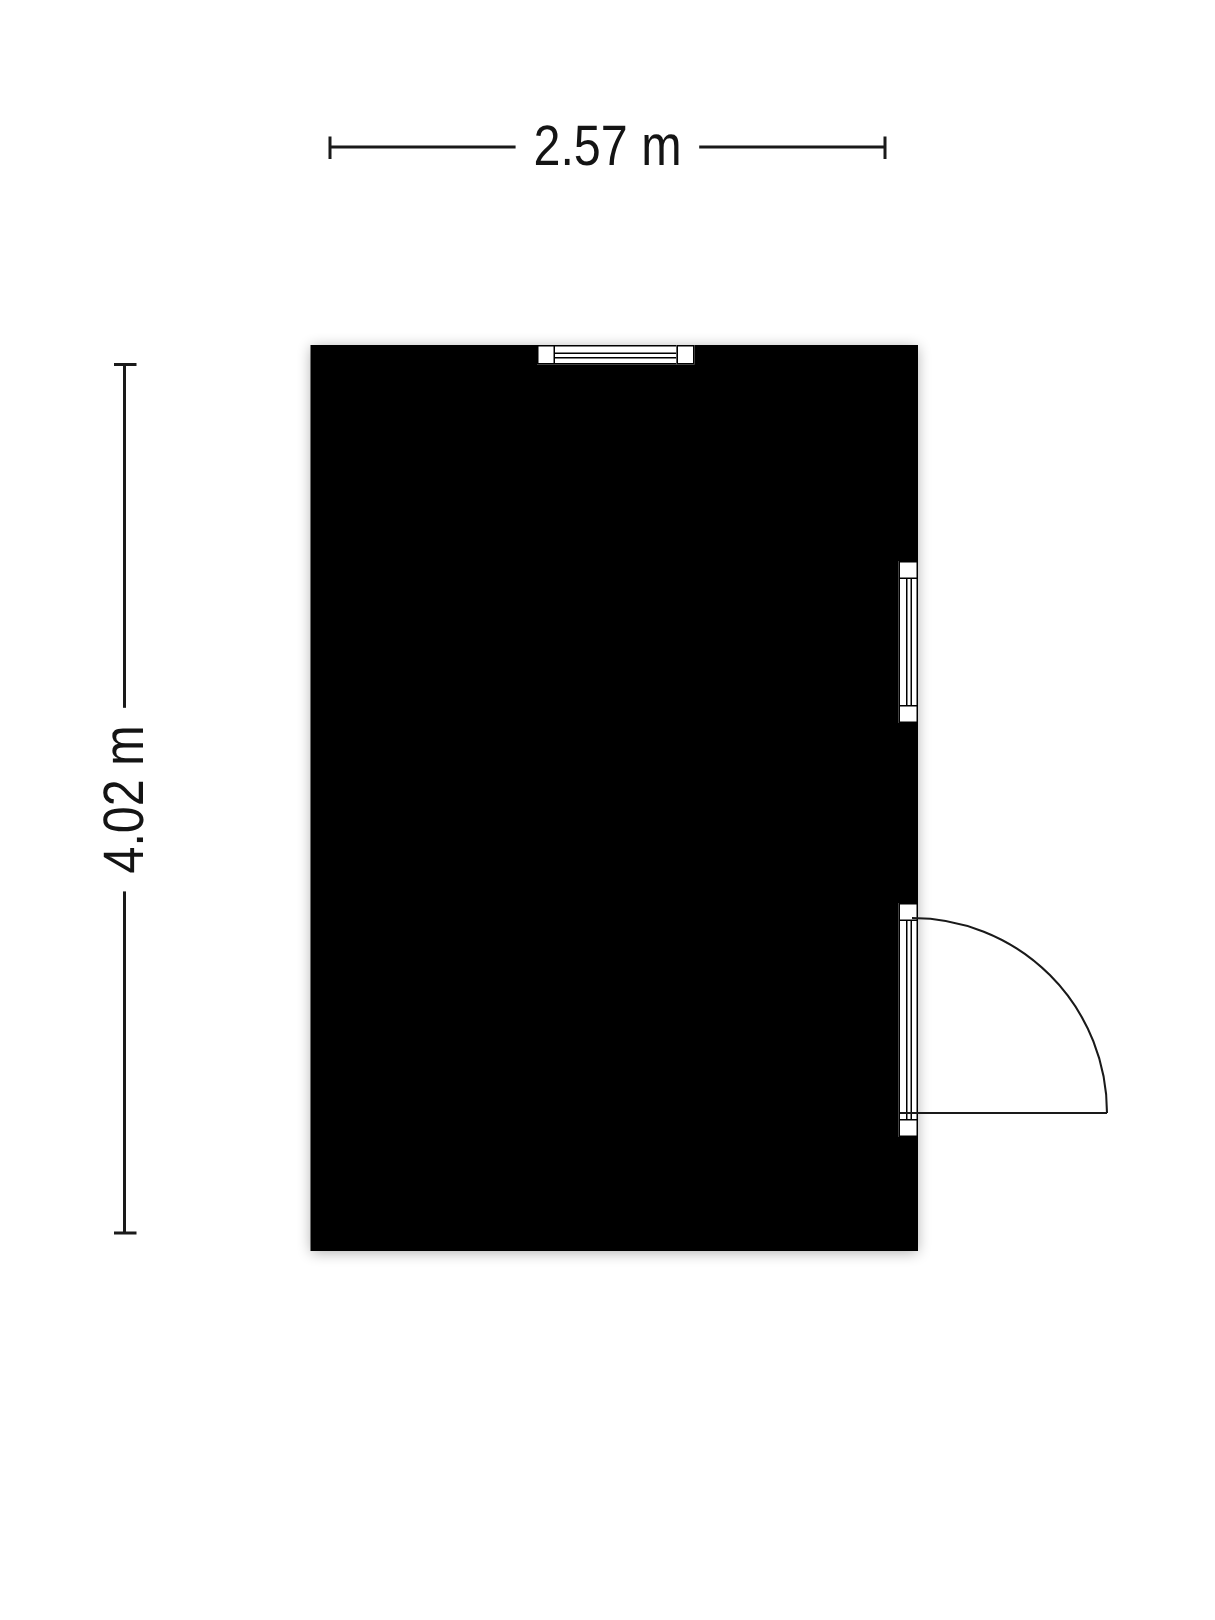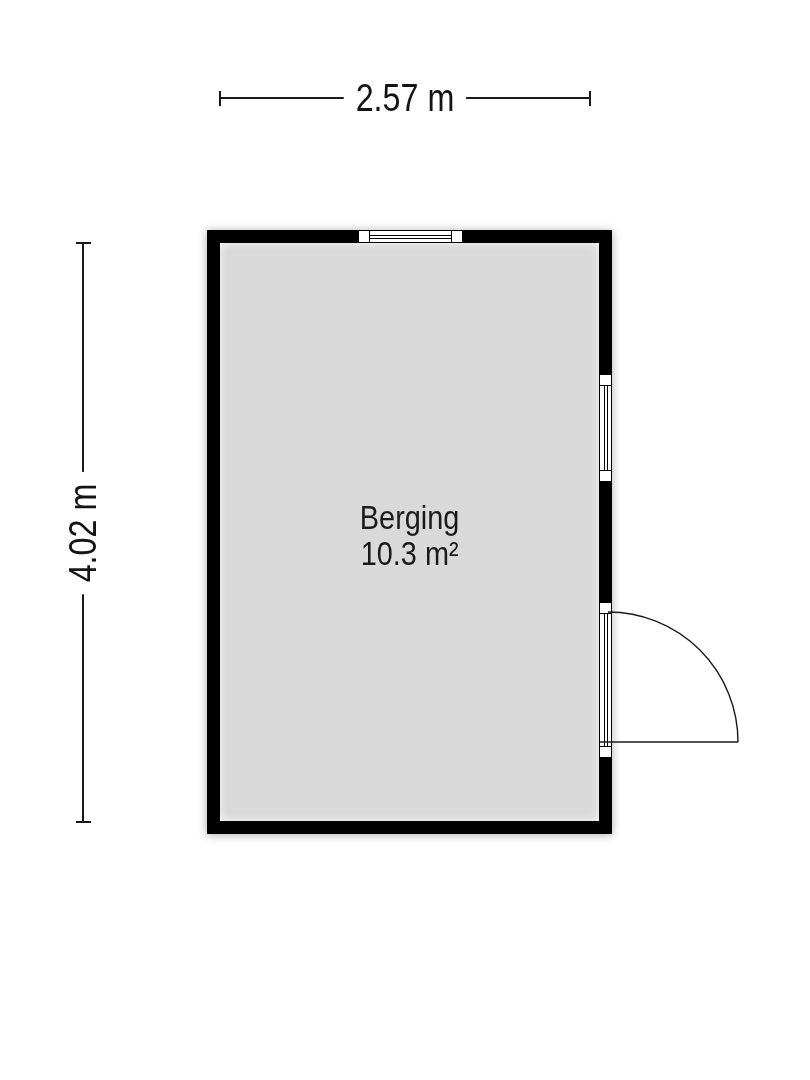--- a/index.html
+++ b/index.html
@@ -133,26 +133,20 @@
   <div class="dim dim-v">
     <div class="dim-line-v"></div>
     <div class="tick tick-h t-top"></div>
     <div class="tick tick-h t-bottom"></div>
     <div class="dim-label-v">
       <span class="narrow">4.02 m</span>
     </div>
   </div>
 
   <div class="building">
-    <div class="floor">
-      <div class="room-label">
-        <span class="line"><span class="narrow-sm">Berging</span></span>
-        <span class="line"><span class="narrow-sm">10.3 m²</span></span>
-      </div>
-    </div>
 
     <div class="opening-h window-top">
       <div class="jamb"></div>
       <div class="glaze glaze-h"></div>
       <div class="jamb"></div>
     </div>
 
     <div class="opening-v window-right">
       <div class="jamb"></div>
       <div class="glaze glaze-v"></div>

